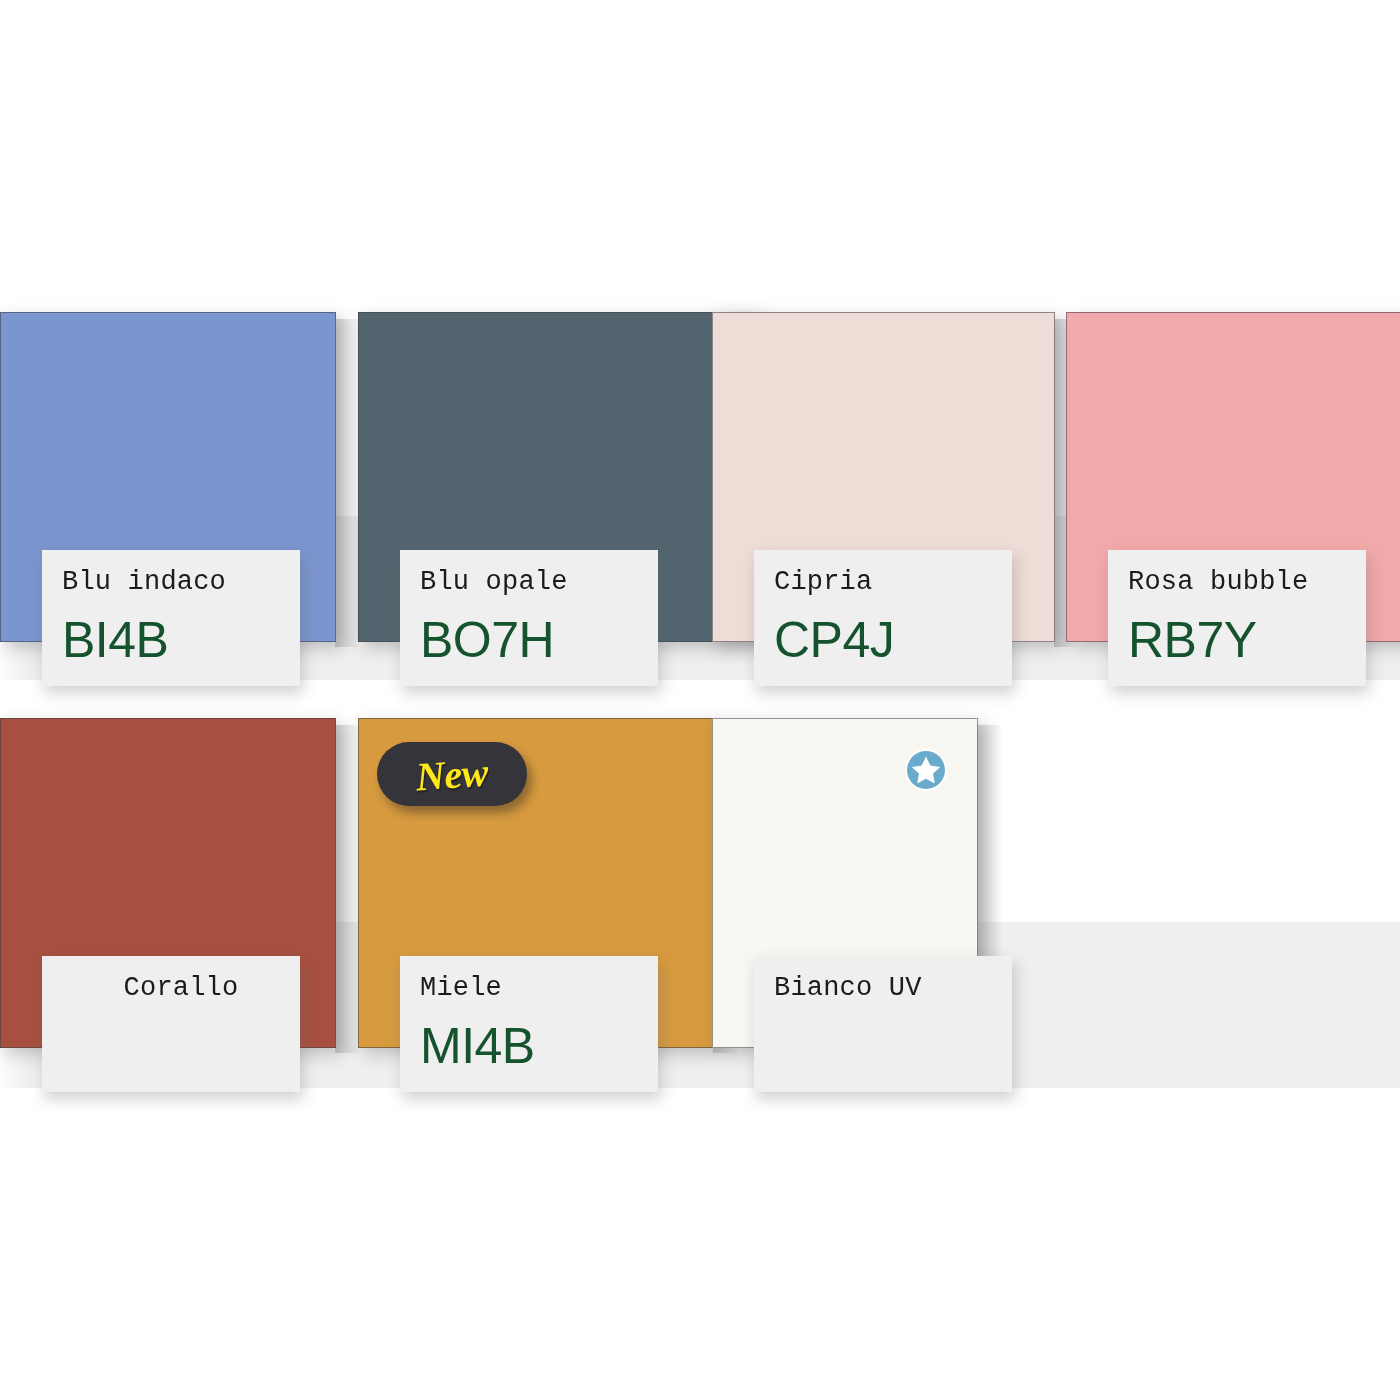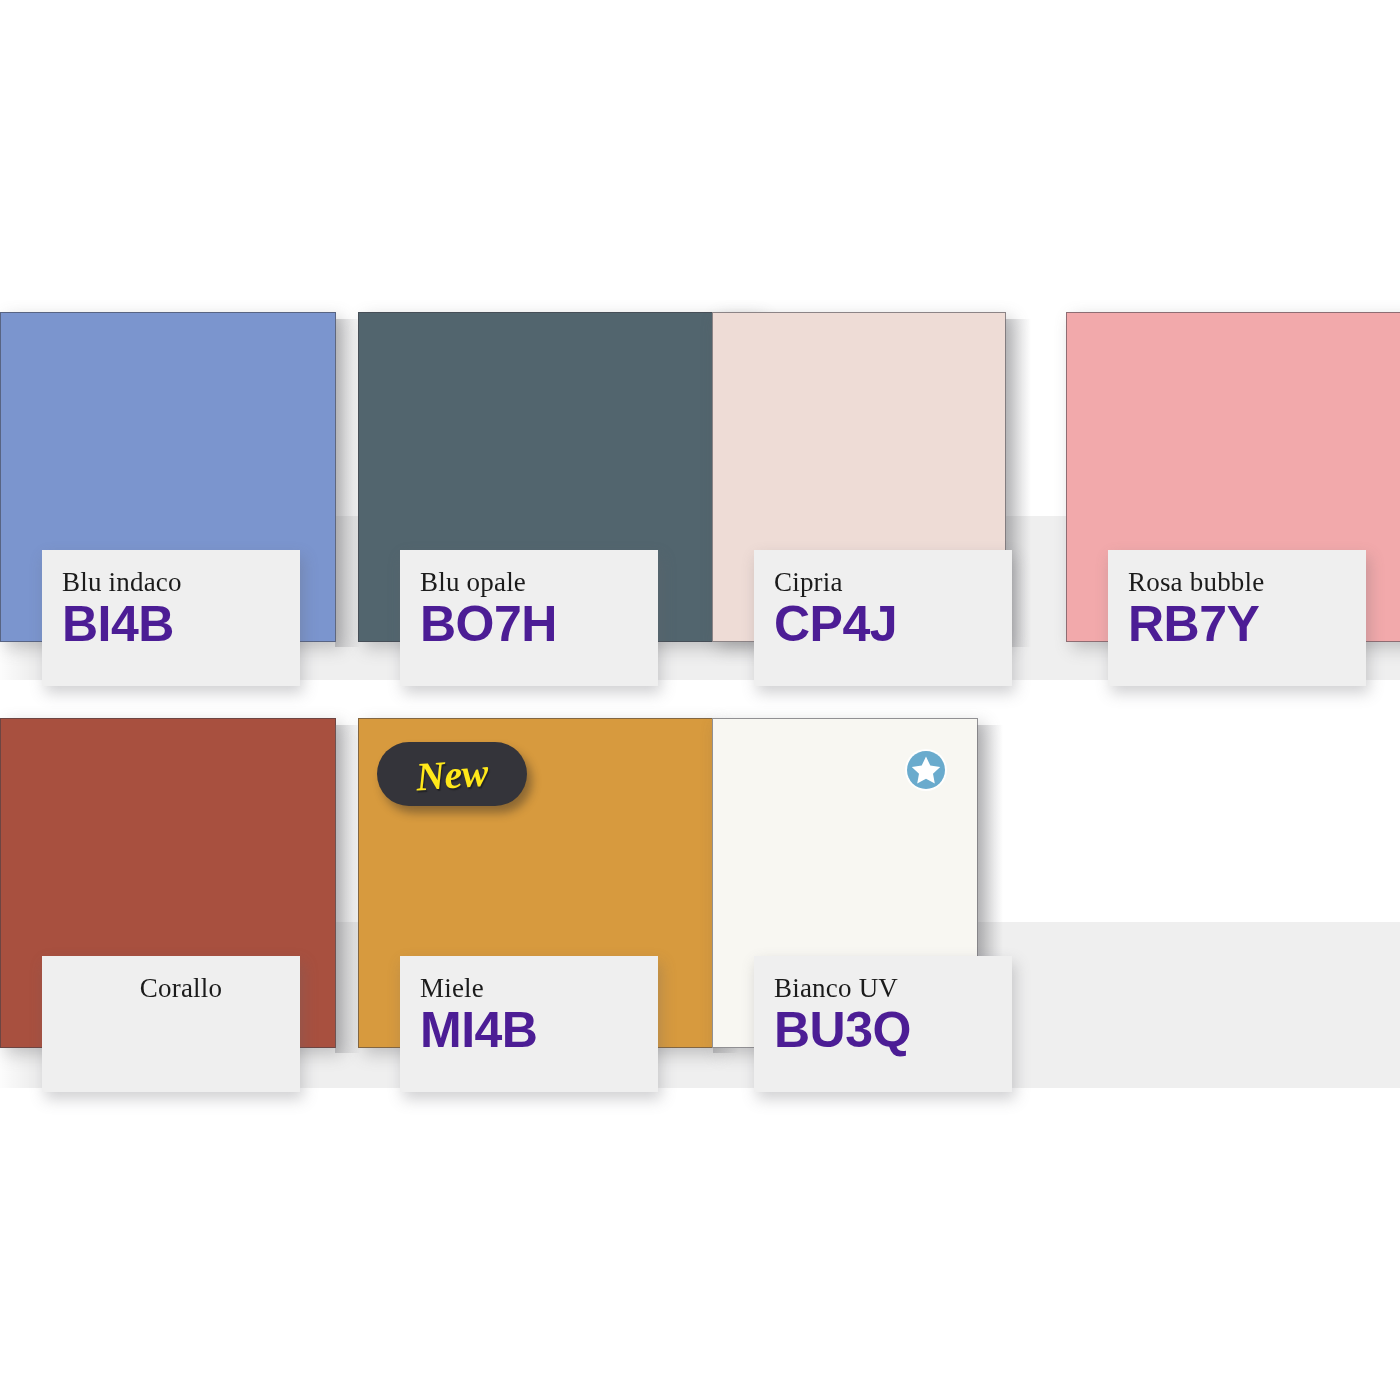--- a/index.html
+++ b/index.html
@@ -79,36 +79,36 @@
     top: 238px;
     width: 258px;
     height: 136px;
     background: #efefef;
     box-shadow: 3px 7px 14px rgba(100,100,105,0.30);
     padding: 18px 0 0 20px;
     box-sizing: border-box;
     z-index: 4;
   }
   .label-name {
-    font-family: Liberation Serif, serif;
+    font-family: Liberation Mono, monospace;
     font-size: 27px;
     font-weight: 400;
     color: #1b1b1b;
     letter-spacing: 0.2px;
     line-height: 1.1;
     white-space: nowrap;
   }
   .label-code {
     font-family: "Liberation Sans", sans-serif;
     font-size: 50px;
-    font-weight: bold;
-    color: #4c1d95;
+    font-weight: normal;
+    color: #14532d;
     letter-spacing: -0.5px;
     line-height: 1.05;
-    margin-top: 0;
+    margin-top: 16px;
     white-space: nowrap;
   }
 
   
   .new-badge {
     position: absolute;
     left: 19px;
     top: 24px;
     width: 150px;
     height: 64px;
@@ -165,21 +165,21 @@
     </div>
 
     <div class="swatch" style="left:358px;width:356px;padding-left:44px;">
       <div class="chip" style="background:#52656e;"></div>
       <div class="label-card">
         <div class="label-name">Blu opale</div>
         <div class="label-code">BO7H</div>
       </div>
     </div>
 
-    <div class="swatch" style="left:712px;width:294px;">
+    <div class="swatch" style="left:712px;width:343px;">
       <div class="chip" style="background:#eedcd6;"></div>
       <div class="label-card">
         <div class="label-name">Cipria</div>
         <div class="label-code">CP4J</div>
       </div>
     </div>
 
     <div class="swatch" style="left:1066px;width:334px;padding-left:46px;">
       <div class="chip" style="background:#f2a9ab;"></div>
       <div class="label-card">
@@ -214,19 +214,18 @@
       <div class="chip" style="background:#f8f7f2;"></div>
       <div class="star-badge">
         <svg viewBox="0 0 48 48" xmlns="http://www.w3.org/2000/svg">
           <circle cx="24" cy="24" r="21" fill="#ffffff" opacity="0.9"></circle>
           <circle cx="24" cy="24" r="19" fill="#6aabcd"></circle>
           <polygon fill="#ffffff" points="24,10.5 28.3,19.6 38.2,20.9 31.0,27.8 32.8,37.6 24,32.8 15.2,37.6 17.0,27.8 9.8,20.9 19.7,19.6"></polygon>
         </svg>
       </div>
       <div class="label-card">
         <div class="label-name">Bianco UV</div>
-        <div class="label-code">BU3Q</div>
       </div>
     </div>
 
   </div>
 
 </div>
 
 </body></html>

